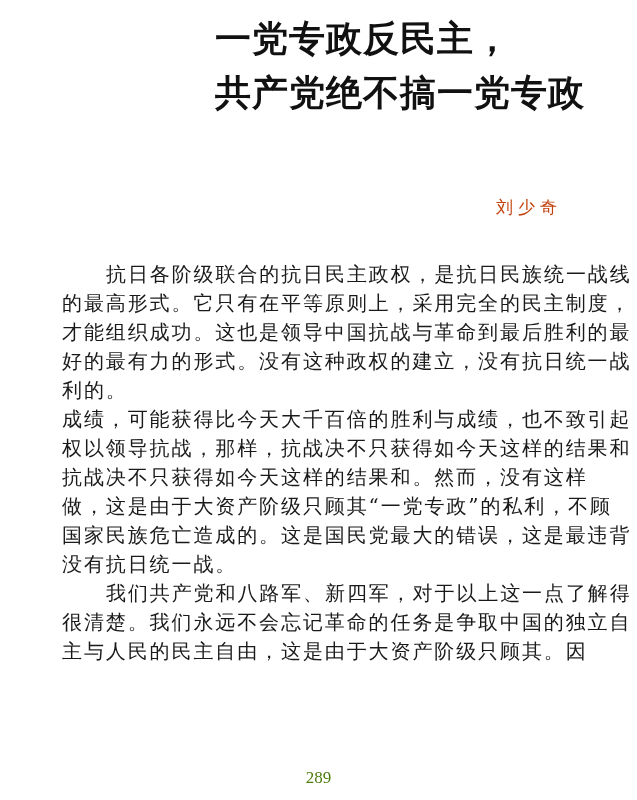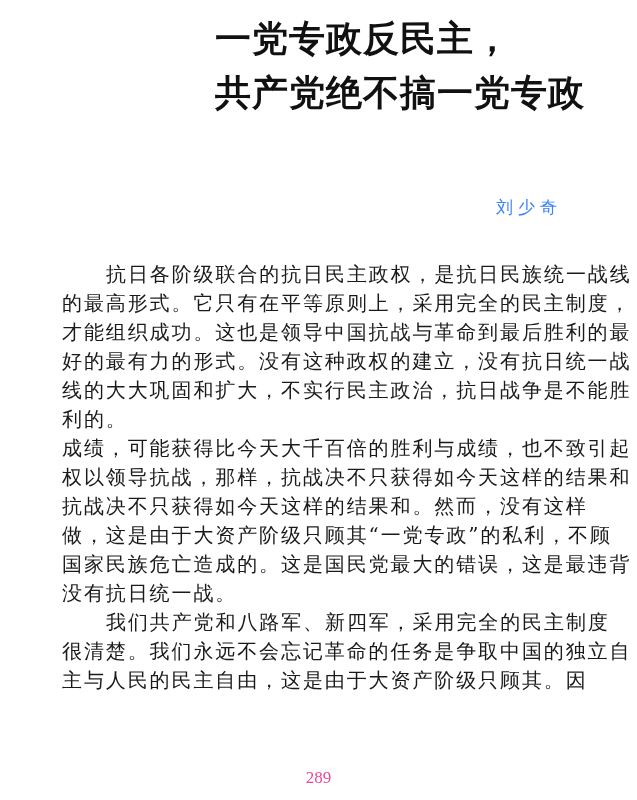--- a/index.html
+++ b/index.html
@@ -28,21 +28,21 @@
       margin-left: 39px;
     }
     .title .line { display: block; white-space: nowrap; }
     .author {
       position: absolute;
       left: 496px;
       top: 196px;
       font-size: 17px;
       letter-spacing: 5px;
       font-family: Liberation Mono, monospace;
-      color: #3b82f6;
+      color: #c2410c;
     }
     .body-text {
       position: absolute;
       left: 62px;
       top: 260px;
       width: 540px;
     }
     .body-text .line {
       display: block;
       white-space: nowrap;
@@ -54,50 +54,49 @@
     }
     .body-text .indent { padding-left: 44px; text-align: center; }
     .page-number {
       position: absolute;
       left: 0;
       width: 637px;
       top: 768px;
       text-align: center;
       font-family: "Liberation Serif", serif;
       font-size: 17px;
-      color: #ec4899;
+      color: #4d7c0f;
     }
   </style>
 </head>
 <body>
 
 <div class="title">
   <span class="line">一党专政反民主，</span>
   <span class="line">共产党绝不搞一党专政</span>
 </div>
 
 <div class="author">刘少奇</div>
 
 <div class="body-text">
   <div>
     <span class="line indent">抗日各阶级联合的抗日民主政权，是抗日民族统一战线</span>
     <span class="line">的最高形式。它只有在平等原则上，采用完全的民主制度，</span>
     <span class="line">才能组织成功。这也是领导中国抗战与革命到最后胜利的最</span>
     <span class="line">好的最有力的形式。没有这种政权的建立，没有抗日统一战</span>
-    <span class="line">线的大大巩固和扩大，不实行民主政治，抗日战争是不能胜</span>
     <span class="line">利的。</span>
   </div>
   <div>
     <span class="line">成绩，可能获得比今天大千百倍的胜利与成绩，也不致引起</span>
     <span class="line">权以领导抗战，那样，抗战决不只获得如今天这样的结果和</span>
     <span class="line">抗战决不只获得如今天这样的结果和。然而，没有这样</span>
     <span class="line">做，这是由于大资产阶级只顾其“一党专政”的私利，不顾</span>
     <span class="line">国家民族危亡造成的。这是国民党最大的错误，这是最违背</span>
     <span class="line">没有抗日统一战。</span>
   </div>
   <div>
-    <span class="line indent">我们共产党和八路军、新四军，采用完全的民主制度</span>
+    <span class="line indent">我们共产党和八路军、新四军，对于以上这一点了解得</span>
     <span class="line">很清楚。我们永远不会忘记革命的任务是争取中国的独立自</span>
     <span class="line">主与人民的民主自由，这是由于大资产阶级只顾其。因</span>
   </div>
 </div>
 
 <div class="page-number">289</div>
 
 </body></html>

